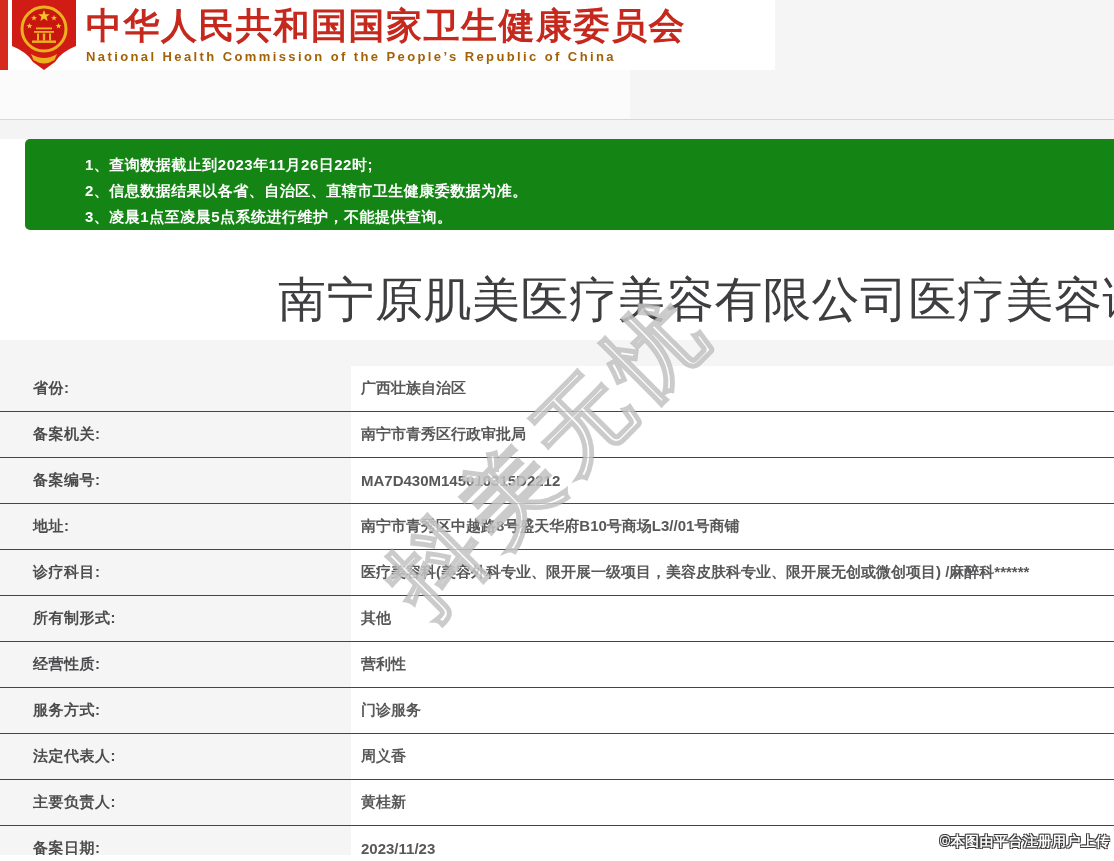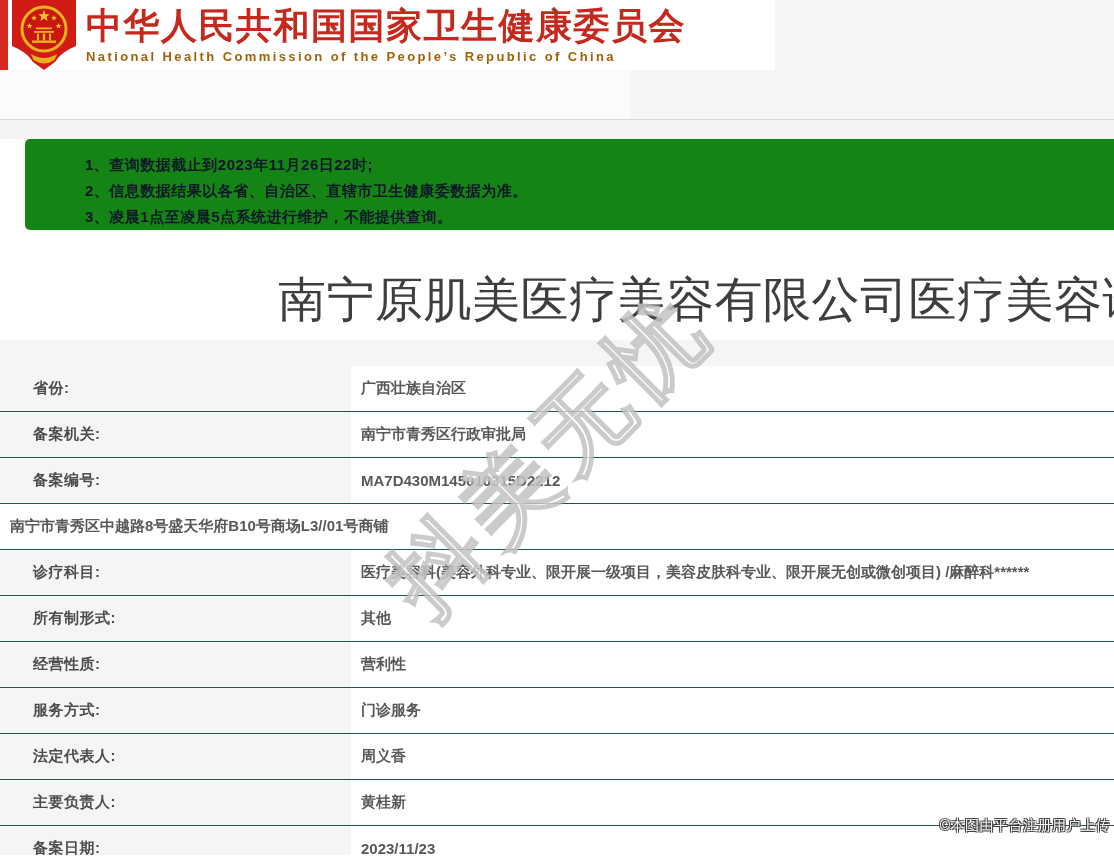--- a/index.html
+++ b/index.html
@@ -17,42 +17,42 @@
 
   
   .sub-band{position:absolute;top:70px;left:0;width:1114px;height:49px;background:#fbfbfb;}
   .sub-band-right{position:absolute;right:0;top:0;width:484px;height:49px;background:#f5f5f5;}
   .gray-strip{position:absolute;top:119px;left:0;width:1114px;height:20px;background:#f3f4f3;
               border-top:1px solid #d8d8d8;box-sizing:border-box;}
 
   
   .notice{position:absolute;top:139px;left:25px;right:0;height:91px;background:#148414;
           border-radius:5px 0 0 5px;box-sizing:border-box;padding:13px 0 0 60px;}
-  .notice p{margin:0;font-size:15px;font-weight:600;color:#0f172a;line-height:26px;letter-spacing:0.5px;white-space:nowrap;}
+  .notice p{margin:0;font-size:15px;font-weight:600;color:#ffffff;line-height:26px;letter-spacing:0.5px;white-space:nowrap;}
 
   
   .page-title{position:absolute;top:268px;left:278px;margin:0;font-size:48px;font-weight:500;
               color:#3e3e41;letter-spacing:0.5px;white-space:nowrap;}
 
   
   .record-table{position:absolute;top:340px;left:0;width:1114px;}
   .table-spacer{height:26px;background:#f4f5f4;}
   .row{display:flex;height:45px;border-bottom:1px solid #1d5a43;}
   .cell-label{width:318px;padding-left:33px;background:#f4f5f4;display:flex;align-items:center;
               font-size:15px;font-weight:600;color:#4c4c4e;letter-spacing:0.5px;}
   .cell-value{flex:1;padding-left:10px;background:#ffffff;display:flex;align-items:center;
               font-size:15px;color:#58585a;white-space:nowrap;font-weight:bold;}
 
   
   .watermark{position:absolute;left:330px;top:310px;width:440px;height:290px;
              display:flex;align-items:center;justify-content:center;
              transform:rotate(-45deg);font-size:92px;font-weight:700;letter-spacing:10px;
              color:rgba(255,255,255,0.70);-webkit-text-stroke:2px rgba(160,160,160,0.55);
              z-index:5;pointer-events:none;white-space:nowrap;}
-  .credit{position:absolute;right:4px;bottom:20px;font-size:14px;font-weight:400;color:#fafafa;
+  .credit{position:absolute;right:4px;bottom:4px;font-size:14px;font-weight:700;color:#fafafa;
           letter-spacing:0.5px;z-index:6;
           text-shadow:-1px -1px 0 #3a3a3a,1px -1px 0 #3a3a3a,-1px 1px 0 #3a3a3a,1px 1px 0 #3a3a3a;}
 </style>
 </head>
 <body>
 
 <div class="page">
 
   <header class="banner">
     <div class="banner-right-bg"></div>
@@ -106,20 +106,21 @@
     </div>
     <div class="row">
       <div class="cell-label">备案机关:</div>
       <div class="cell-value">南宁市青秀区行政审批局</div>
     </div>
     <div class="row">
       <div class="cell-label">备案编号:</div>
       <div class="cell-value">MA7D430M145010315D2212</div>
     </div>
     <div class="row">
+      <div class="cell-label">地址:</div>
       <div class="cell-value">南宁市青秀区中越路8号盛天华府B10号商场L3//01号商铺</div>
     </div>
     <div class="row">
       <div class="cell-label">诊疗科目:</div>
       <div class="cell-value">医疗美容科(美容外科专业、限开展一级项目，美容皮肤科专业、限开展无创或微创项目) /麻醉科******</div>
     </div>
     <div class="row">
       <div class="cell-label">所有制形式:</div>
       <div class="cell-value">其他</div>
     </div>

